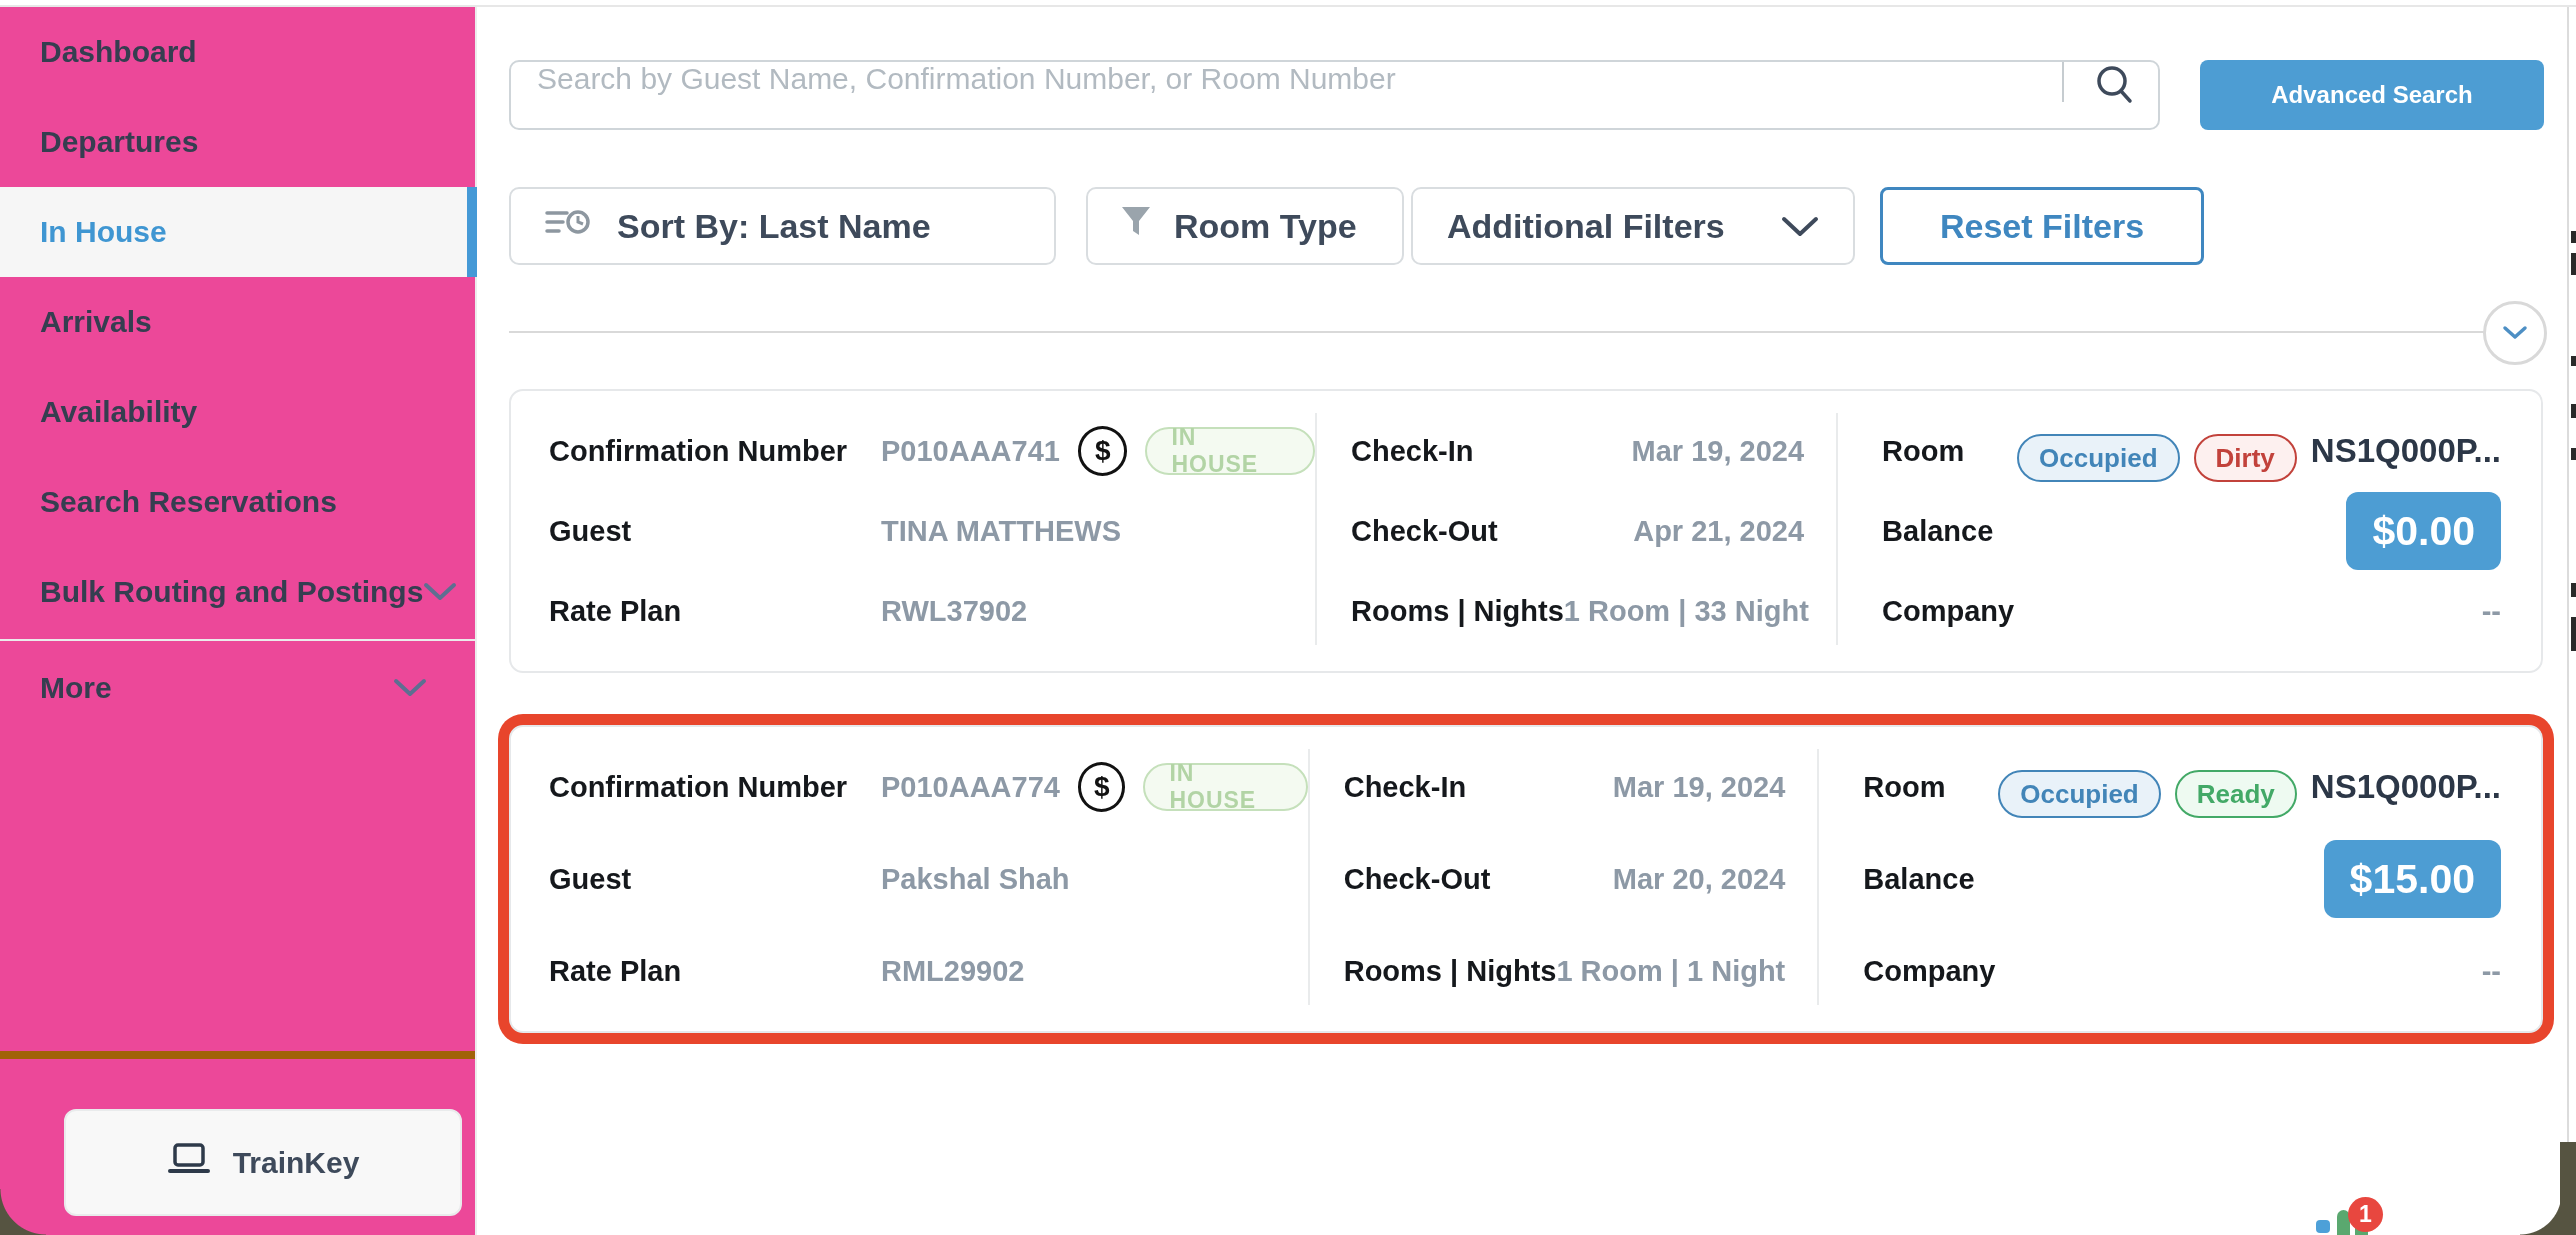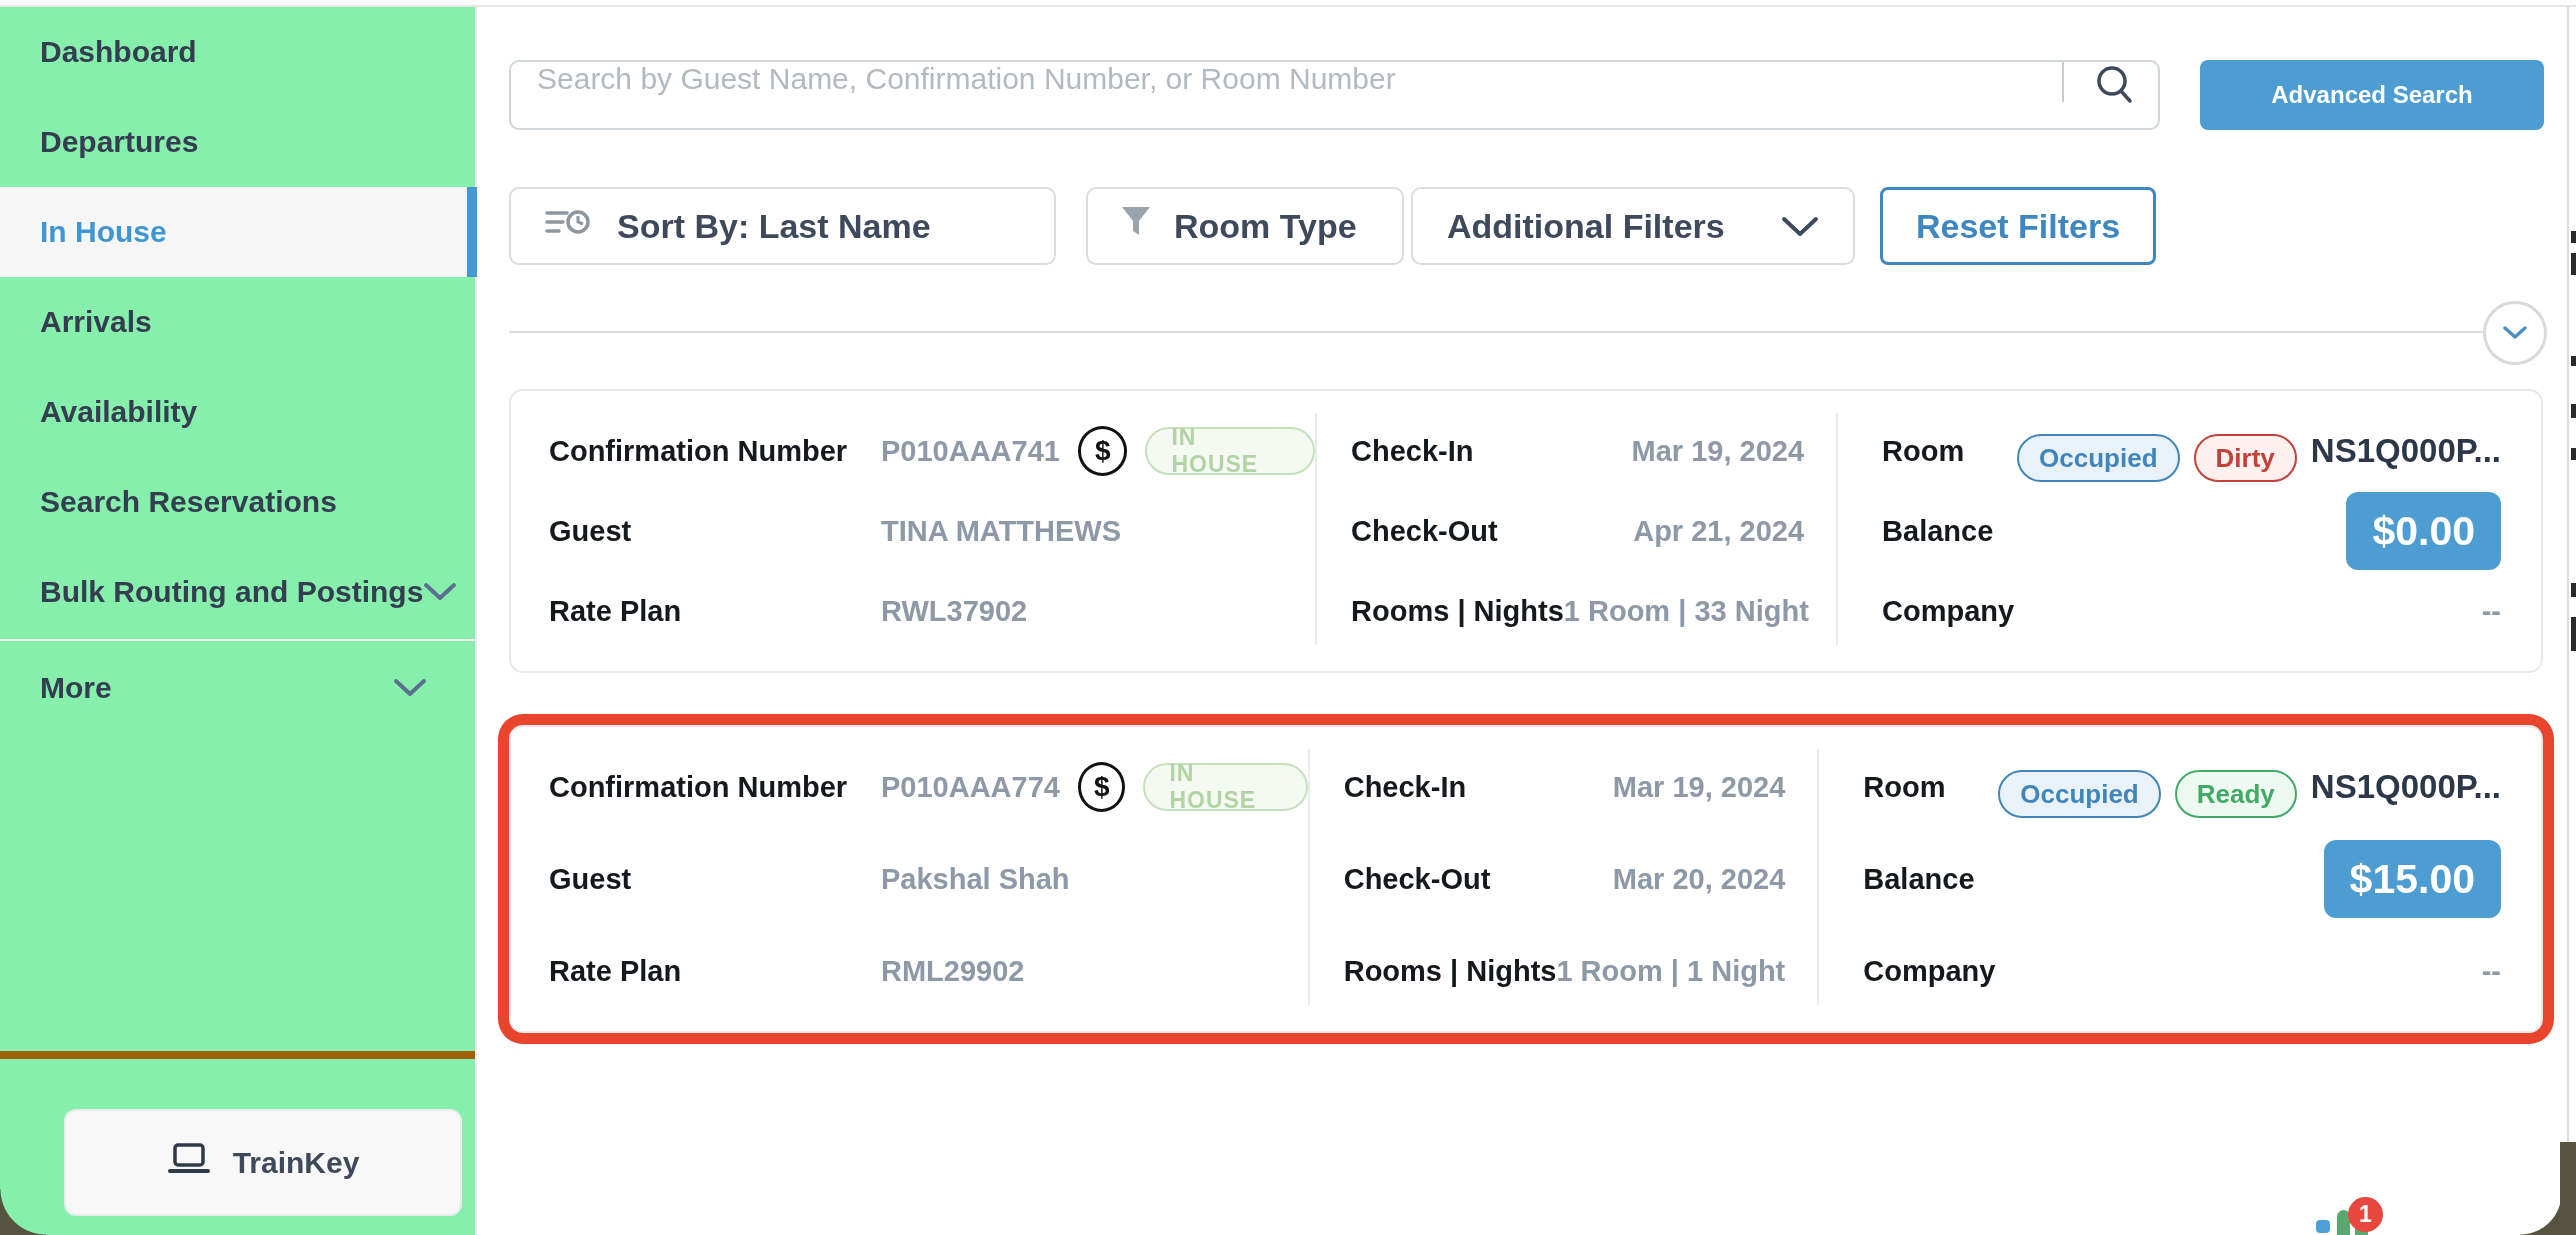--- a/index.html
+++ b/index.html
@@ -1,21 +1,21 @@
 <!DOCTYPE html>
 <html><head>
 <meta charset="utf-8">
 <style>
   html,body{margin:0;padding:0;background:#fff;}
   .screen{position:relative;width:2576px;height:1235px;background:#ffffff;overflow:hidden;
           font-family:"Liberation Sans",sans-serif;color:#353e50;}
   .top-hairline{position:absolute;left:0;top:5px;width:100%;height:2px;background:#e7e7e7;}
 
   
-  .sidebar{position:absolute;left:0;top:7px;bottom:0;width:475px;background:#86efac;border-right:2px solid #ececec;}
+  .sidebar{position:absolute;left:0;top:7px;bottom:0;width:475px;background:#ec4899;border-right:2px solid #ececec;}
   .nav-item{position:relative;height:90px;display:flex;align-items:center;padding-left:40px;
             font-size:30px;font-weight:700;color:#353e50;white-space:nowrap;cursor:pointer;}
   .nav-item.active{background:#f6f6f6;color:#3f96d2;}
   .nav-item.active .active-bar{position:absolute;right:-2px;top:0;bottom:0;width:10px;background:#4599d6;}
   .nav-chevron{margin-left:auto;margin-right:48px;flex-shrink:0;}
   .side-divider{height:2px;background:#ebebeb;margin:2px 0;}
   .sidebar-bottom{position:absolute;left:0;right:0;top:1044px;border-top:8px solid #a16207;}
   .trainkey-btn{margin:50px auto 0 64px;width:394px;height:103px;background:#f8f8f8;border:2px solid #e9ebec;
                 border-radius:12px;display:flex;align-items:center;justify-content:center;gap:22px;
                 font-size:30px;font-weight:700;color:#3e4a5b;cursor:pointer;}
@@ -35,21 +35,21 @@
                 border-radius:8px;color:#fff;font-size:24px;font-weight:600;font-family:inherit;cursor:pointer;}
 
   .filter-row{position:absolute;left:32px;top:180px;width:2034px;height:78px;}
   .filter-btn{position:absolute;top:0;height:78px;background:#fff;border:2px solid #d9dde0;border-radius:10px;
               display:flex;align-items:center;font-size:34px;font-weight:600;color:#3e4a5b;box-sizing:border-box;
               font-family:inherit;cursor:pointer;}
   .btn-sort{left:0;width:547px;padding-left:34px;gap:24px;}
   .btn-roomtype{left:577px;width:318px;padding-left:32px;gap:22px;}
   .btn-additional{left:902px;width:444px;padding:0 34px;}
   .btn-additional .nav-chevron{margin-right:0;}
-  .btn-reset{left:1371px;width:276px;justify-content:center;color:#3f87c0;border:3px solid #3f87c0;border-radius:8px;}
+  .btn-reset{left:1371px;width:324px;justify-content:center;color:#3f87c0;border:3px solid #3f87c0;border-radius:8px;}
 
   .list-divider{position:absolute;left:32px;top:294px;width:2034px;height:64px;}
   .list-divider .line{position:absolute;left:0;top:30px;width:1979px;height:2px;background:#d9d9d9;}
   .divider-circle{position:absolute;left:1974px;top:0;width:58px;height:58px;border:3px solid #d9d9d9;border-radius:50%;
                   background:#fff;display:flex;align-items:center;justify-content:center;cursor:pointer;}
 
   
   .card{position:absolute;left:32px;width:2034px;background:#fff;border:2px solid #e6e8ea;border-radius:14px;
         display:flex;box-sizing:border-box;}
   .card-1{top:382px;height:284px;}

